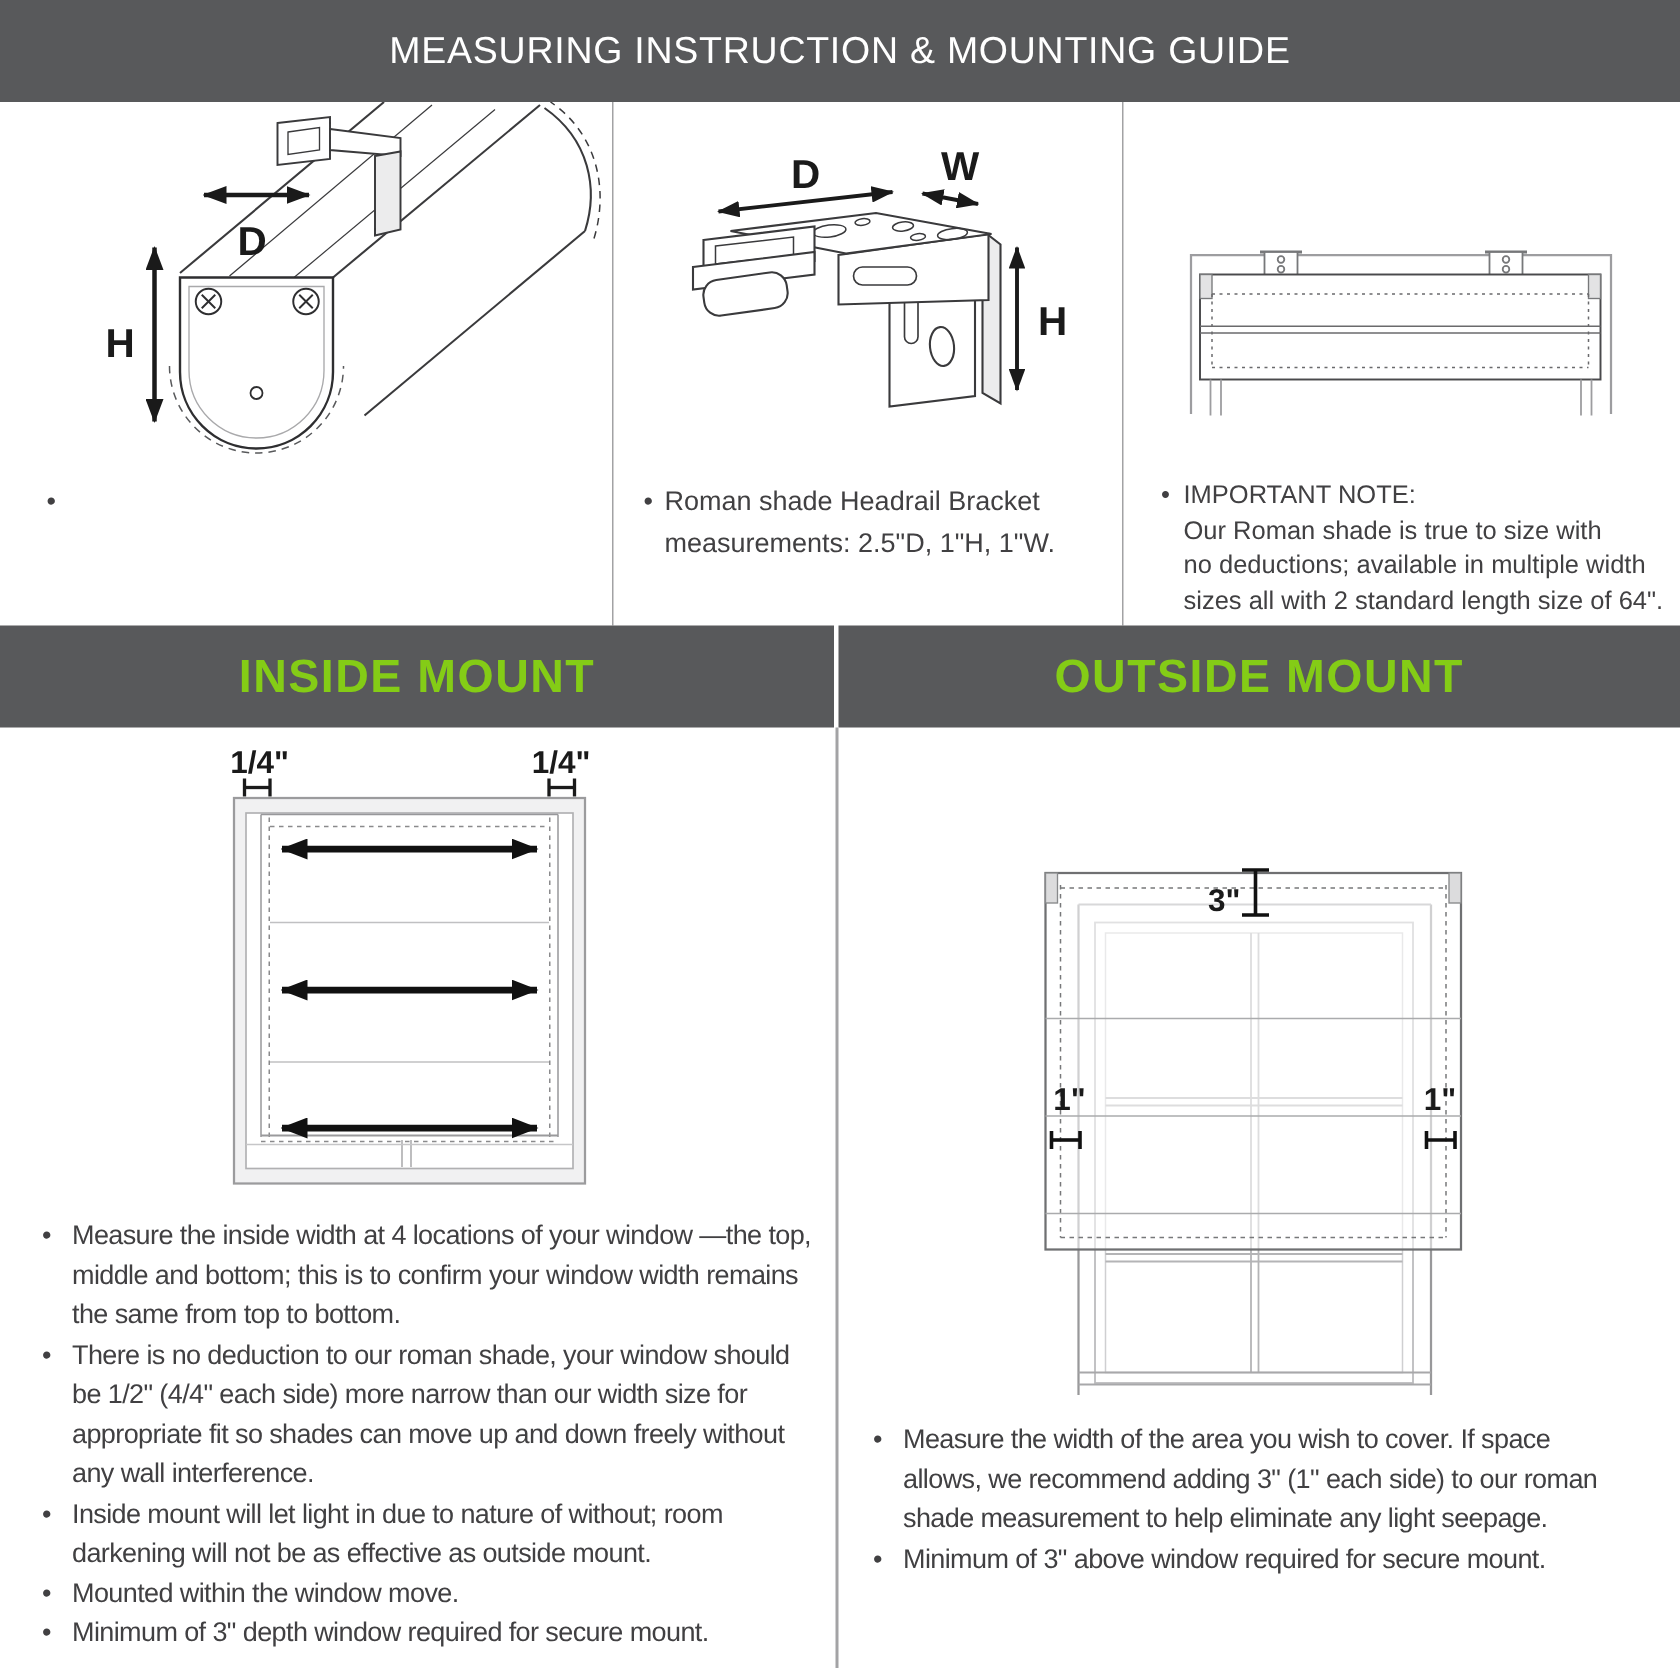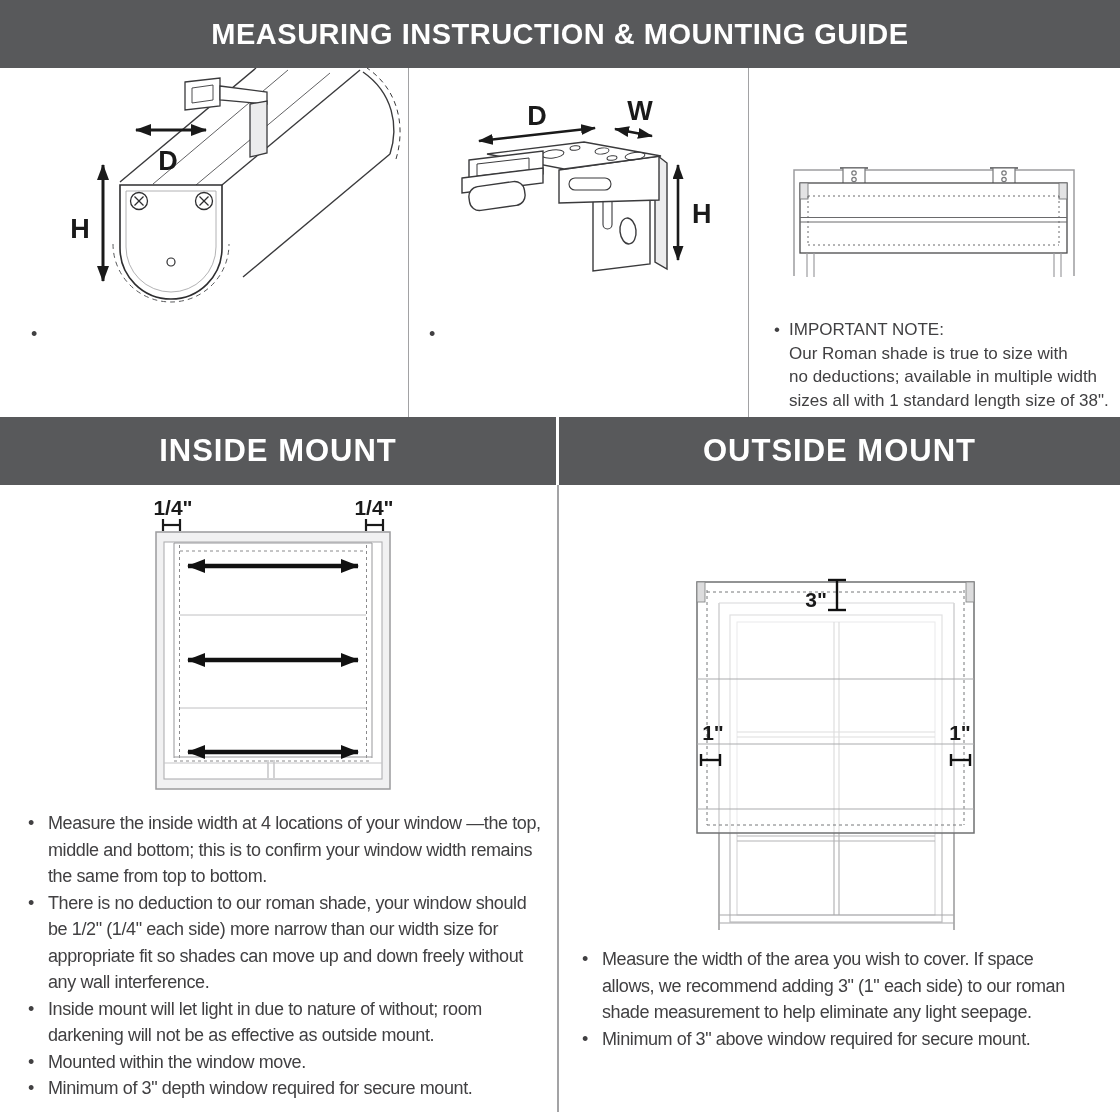--- a/index.html
+++ b/index.html
@@ -5,21 +5,21 @@
   html,body { margin:0; padding:0; background:#ffffff; }
   .page {
     position:relative; width:1120px; height:1120px; overflow:hidden;
     background:#ffffff; font-family:"Liberation Sans", sans-serif; color:#414042;
   }
   
   .main-bar {
     height:68px; background:#58595b; display:flex; align-items:center; justify-content:center;
   }
   .main-bar h1 {
-    margin:0; color:#ffffff; font-size:29px; font-weight:700; letter-spacing:0.5px;
+    margin:0; color:#ffffff; font-size:25px; font-weight:400; letter-spacing:0.5px;
   }
   
   .top-panels { display:flex; height:349px; }
   .panel { box-sizing:border-box; }
   .panel.p1 { width:408px; }
   .panel.p2 { width:340px; border-left:1px solid #a2a2a4; }
   .panel.p3 { flex:1; border-left:1px solid #a2a2a4; }
   .panel svg { display:block; }
   .note {
     position:relative; margin-top:4px; font-size:18px; line-height:28px; color:#414042;
@@ -33,21 +33,21 @@
   .p3 .note { padding-left:40px; padding-right:4px; font-size:17px; line-height:23.5px; margin-top:2px; }
   .p3 .note .bul { left:25px; }
   
   .section-bars { display:flex; height:68px; }
   .section-bars .bar {
     background:#58595b; display:flex; align-items:center; justify-content:center;
   }
   .section-bars .bar.left  { width:556px; }
   .section-bars .gap { width:3px; background:#ffffff; }
   .section-bars .bar.right { flex:1; }
-  .section-bars h2 { margin:0; color:#ffffff; font-size:31px; font-weight:700; letter-spacing:1px; }
+  .section-bars h2 { margin:0; color:#84cc16; font-size:31px; font-weight:700; letter-spacing:1px; }
   
   .columns { position:relative; height:635px; display:flex; }
   .col-divider { position:absolute; left:557px; top:0; width:2px; height:627px; background:#a3a3a5; }
   .col.inside { width:557px; }
   .col.outside { width:561px; }
   .inside-diagram  { display:block; margin:7px 0 0 116px; }
   .outside-diagram { display:block; margin:85px 0 0 100px; }
   ul.bullets { list-style:none; margin:0; padding:0; font-size:18px; line-height:26.5px; letter-spacing:-0.4px; color:#414042; }
   .col.inside  ul.bullets { margin:6px 4px 0 28px; }
   .col.outside ul.bullets { margin:8px 4px 0 25px; }
@@ -160,20 +160,22 @@
           <line x1="70" y1="73" x2="186" y2="60" marker-start="url(#ah2)" marker-end="url(#ah2)"></line>
           <line x1="206" y1="61" x2="243" y2="68" marker-start="url(#ah2)" marker-end="url(#ah2)"></line>
           <line x1="269" y1="97" x2="269" y2="192" marker-start="url(#ah2)" marker-end="url(#ah2)"></line>
         </g>
         <text x="128" y="57" font-size="27" font-weight="bold" fill="#1a1a1a" text-anchor="middle">D</text>
         <text x="231" y="52" font-size="27" font-weight="bold" fill="#1a1a1a" text-anchor="middle">W</text>
         <text x="283" y="155" font-size="27" font-weight="bold" fill="#1a1a1a" text-anchor="start">H</text>
       </svg>
       <div class="note">
         <span class="bul">•</span>
+        <span class="t">Roman shade Headrail Bracket
+measurements: 2.5"D, 1"H, 1"W.</span>
       </div>
     </section>
 
     <section class="panel p3">
       <svg width="372" height="248" viewBox="0 0 372 248">
 
         <path d="M45,208 V102 H325 V208" fill="none" stroke="#9d9da0" stroke-width="1.5"></path>
 
         <g stroke="#77787a" stroke-width="1.2" fill="#ffffff">
           <line x1="91" y1="100" x2="119" y2="100" stroke-width="2"></line>
@@ -207,21 +209,21 @@
           <line x1="65" y1="185" x2="65" y2="209"></line>
           <line x1="305" y1="185" x2="305" y2="209"></line>
           <line x1="312" y1="185" x2="312" y2="209"></line>
         </g>
       </svg>
       <div class="note">
         <span class="bul">•</span>
         <span class="t">IMPORTANT NOTE:
 Our Roman shade is true to size with
 no deductions; available in multiple width
-sizes all with 1 standard length size of 38".</span>
+sizes all with 2 standard length size of 64".</span>
       </div>
     </section>
   </div>
 
   <div class="section-bars">
     <div class="bar left">
       <h2>INSIDE MOUNT</h2>
     </div>
     <div class="gap"></div>
     <div class="bar right">
@@ -287,21 +289,21 @@
       <ul class="bullets">
         <li>
             <span class="bul">•</span>
             <span class="t">Measure the inside width at 4 locations of your window —the top,
 middle and bottom; this is to confirm your window width remains
 the same from top to bottom.</span>
           </li>
         <li>
             <span class="bul">•</span>
             <span class="t">There is no deduction to our roman shade, your window should
-be 1/2" (1/4" each side) more narrow than our width size for
+be 1/2" (4/4" each side) more narrow than our width size for
 appropriate fit so shades can move up and down freely without
 any wall interference.</span>
           </li>
         <li>
             <span class="bul">•</span>
             <span class="t">Inside mount will let light in due to nature of without; room
 darkening will not be as effective as outside mount.</span>
           </li>
         <li>
             <span class="bul">•</span>

